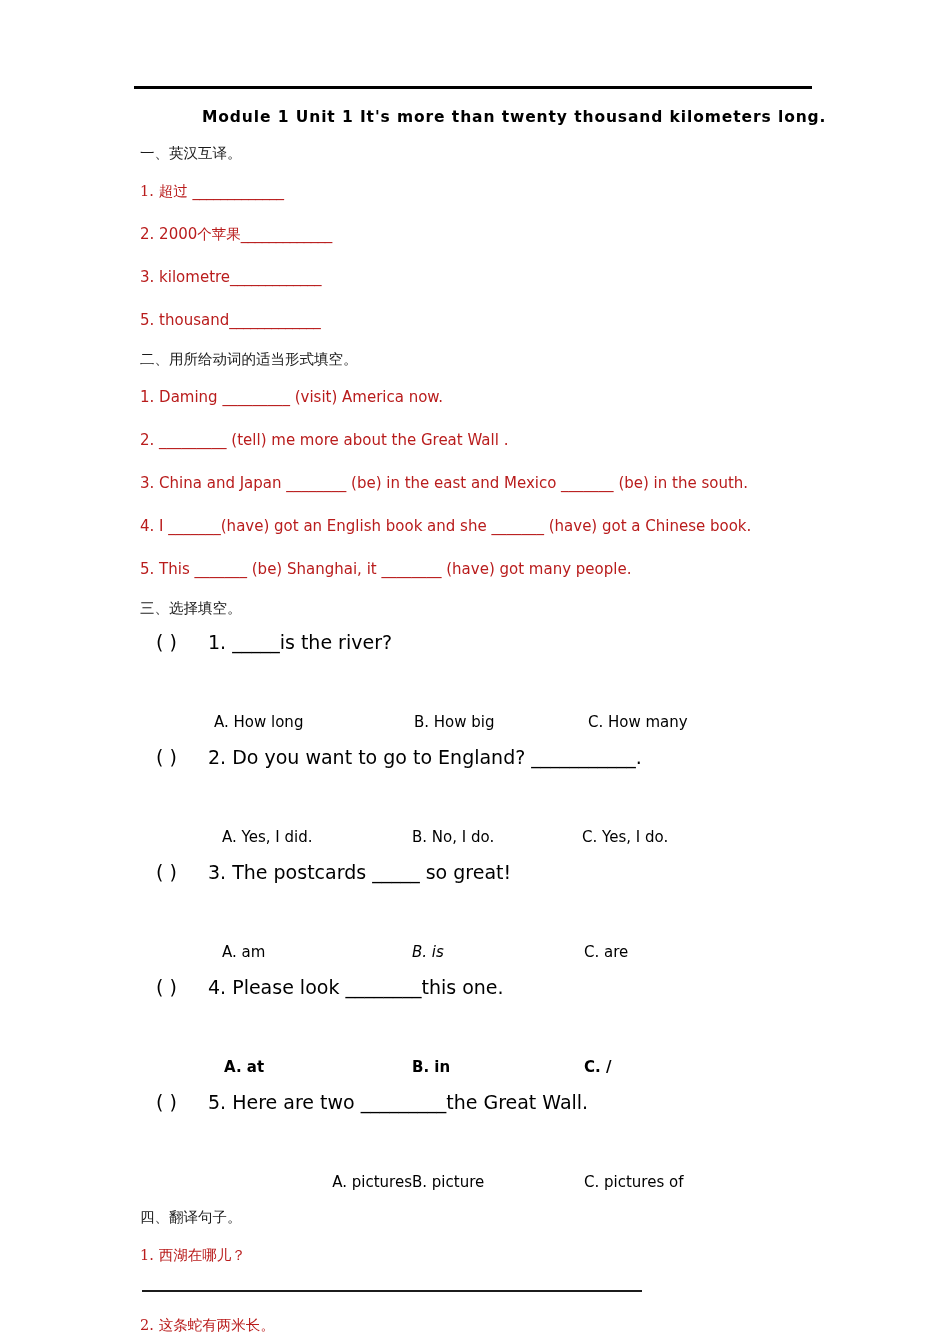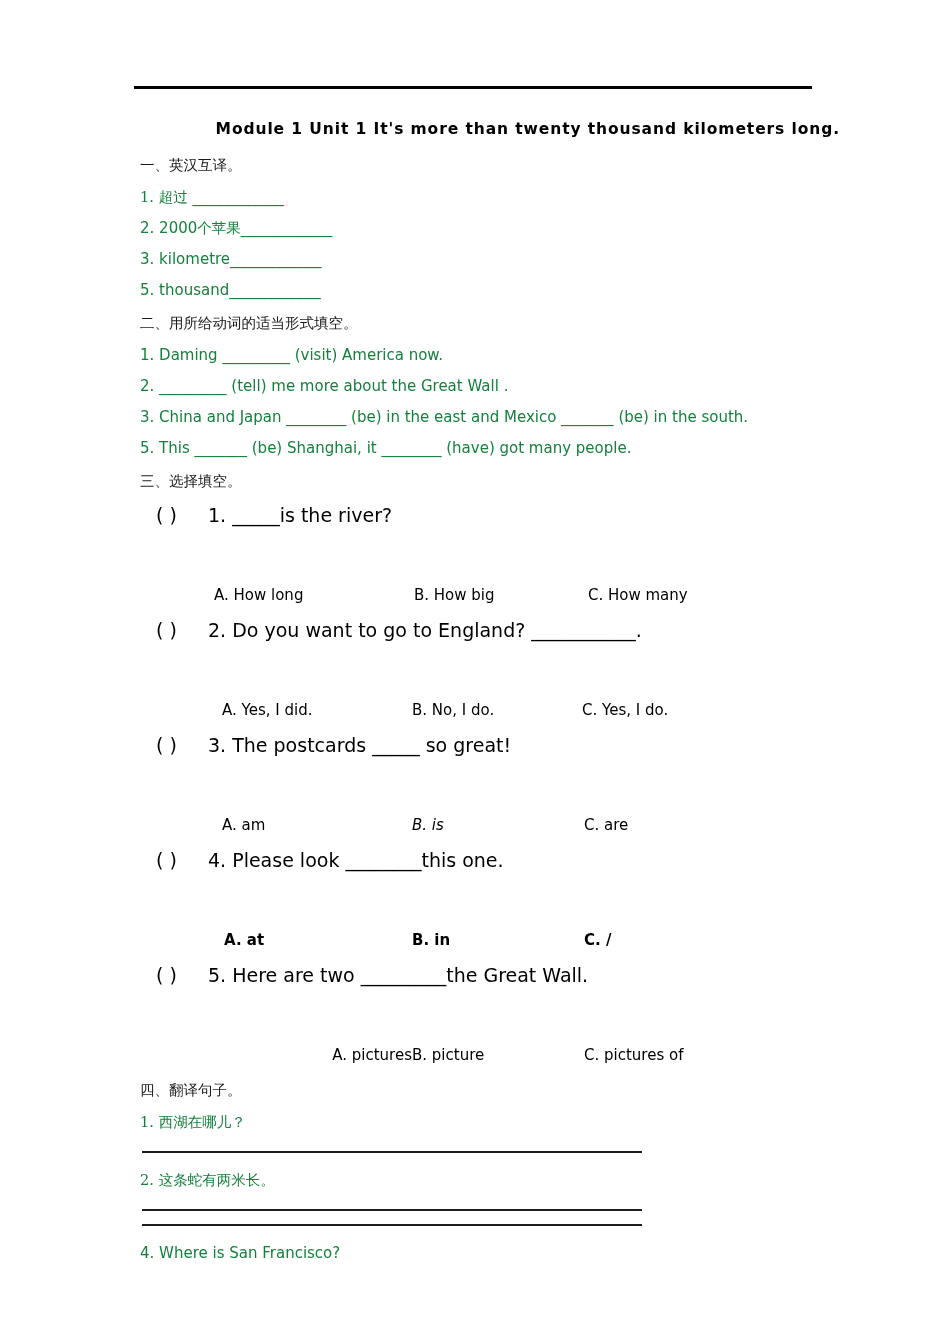--- a/index.html
+++ b/index.html
@@ -42,42 +42,41 @@
     width: 700px;
   }
 
   
   .doc-title {
     font-family: "DejaVu Sans", sans-serif;
     font-size: 15.5px;
     font-weight: bold;
     letter-spacing: 0.9px;
     color: #000;
-    margin: 12px 0 6px 0;
+    margin: 0 0 6px 0;
     padding-left: 62px;
     line-height: 26px;
     white-space: nowrap;
-    text-align: right;
   }
 
   
   .section-head {
     font-family: "DejaVu Serif", "Liberation Serif", serif;
     font-size: 14.5px;
     line-height: 34px;
     color: #1a1a1a;
     white-space: nowrap;
   }
 
   
   .q-line {
     font-family: "DejaVu Sans", sans-serif;
     font-size: 15px;
-    line-height: 31px;
-    color: #15803d;
+    line-height: 43px;
+    color: #b91c1c;
     white-space: nowrap;
   }
 
   
   .cn {
     font-family: "DejaVu Serif", "Liberation Serif", serif;
     font-size: 14.5px;
   }
 
   
@@ -168,20 +167,21 @@
     <div class="q-line">
       <span>5.</span>
       <span>thousand</span><span class="blank">_____________</span>
     </div>
 
     <div class="section-head">二、用所给动词的适当形式填空。</div>
 
     <div class="q-line">1. Daming _________ (visit) America now.</div>
     <div class="q-line">2. _________ (tell) me more about the Great Wall .</div>
     <div class="q-line">3. China and Japan ________ (be) in the east and Mexico _______ (be) in the south.</div>
+    <div class="q-line">4. I _______(have) got an English book and she _______ (have) got a Chinese book.</div>
     <div class="q-line">5. This _______ (be) Shanghai, it ________ (have) got many people.</div>
 
     <div class="section-head">三、选择填空。</div>
 
     <div class="mc-stem">
       <span class="mc-brackets">(        )</span><span>1. _____is the river?</span>
     </div>
     <div class="mc-options">
       <span class="opt opt-a">A. How long</span><span class="opt opt-b">B. How big</span><span class="opt opt-c">C. How many</span>
     </div>

